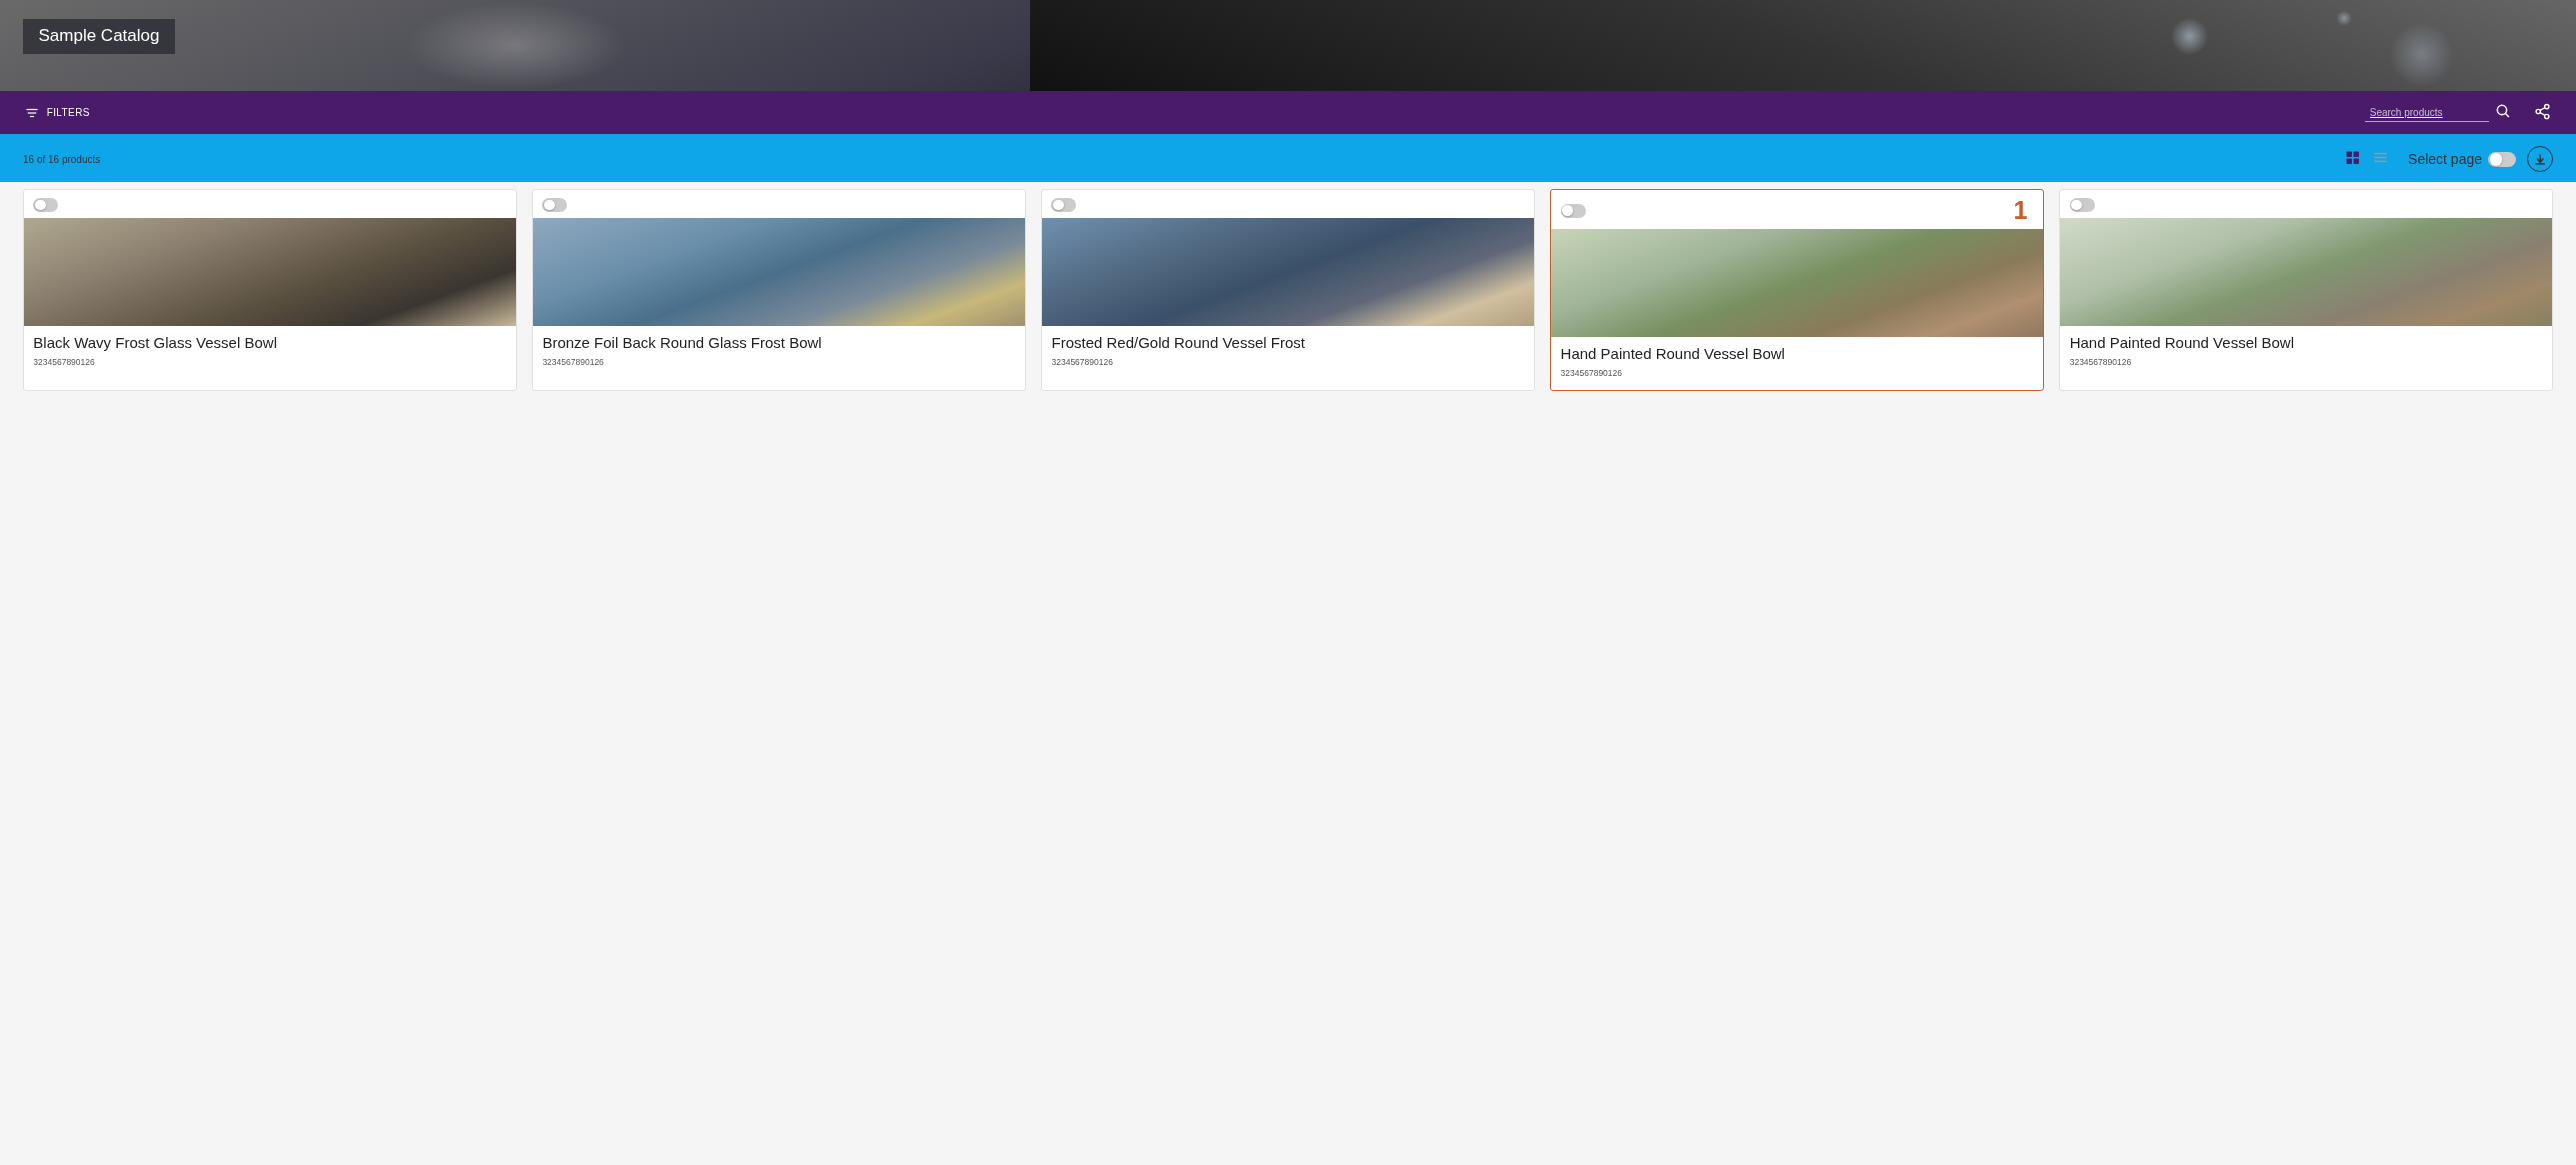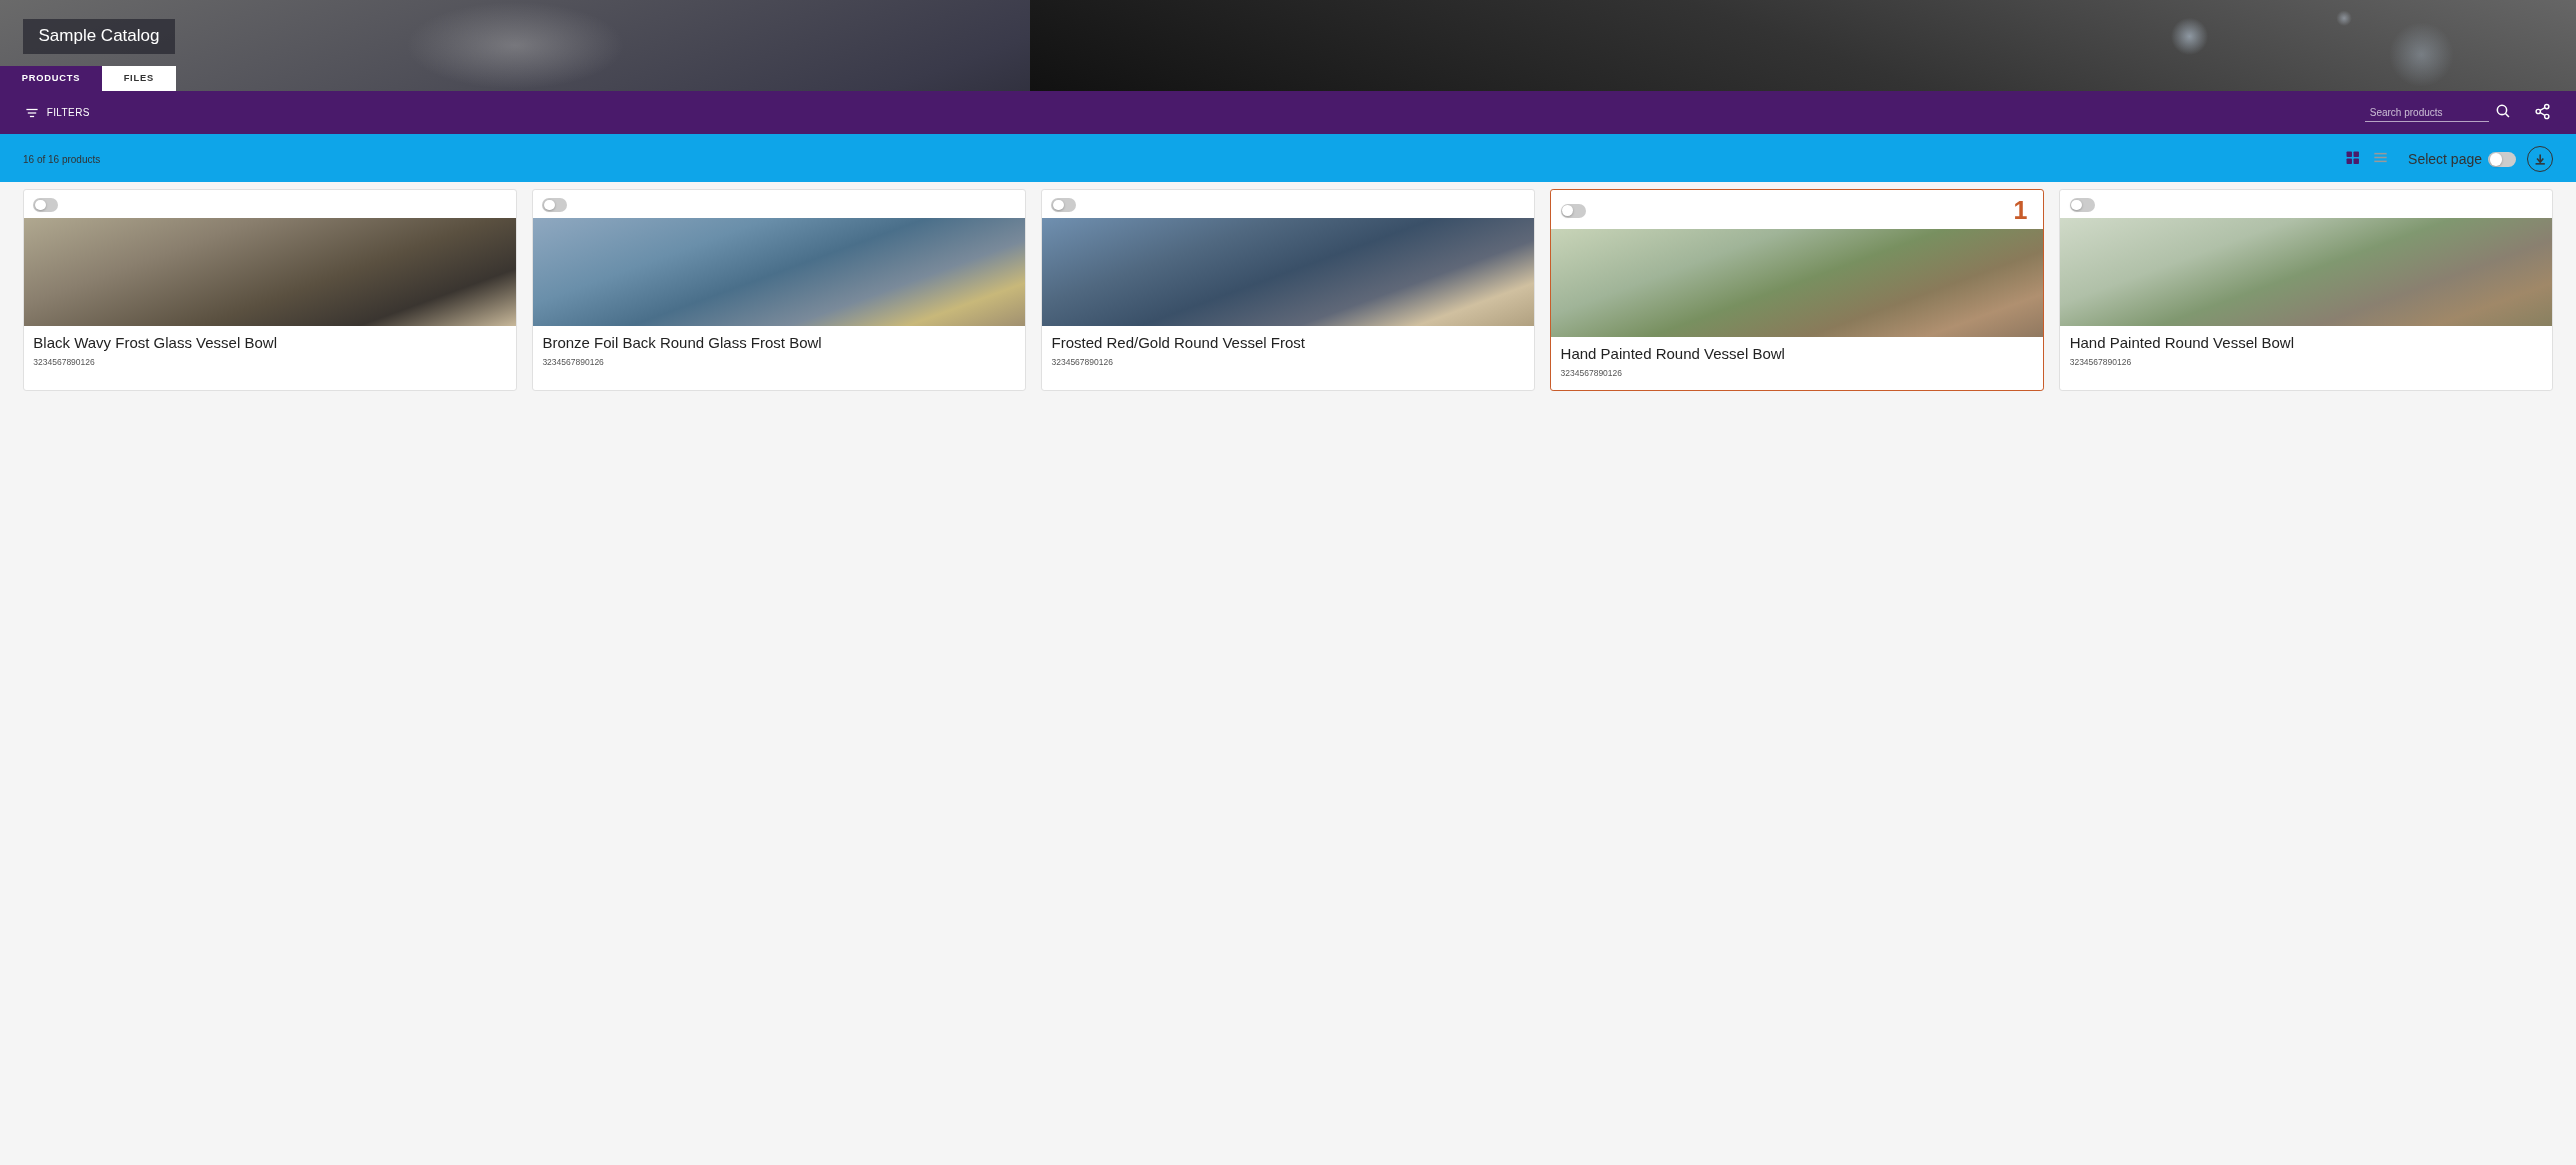--- a/index.html
+++ b/index.html
@@ -88,20 +88,21 @@
     }
     .search-input {
       background: transparent;
       border: none;
       border-bottom: 0.8px solid rgba(255,255,255,0.6);
       color: #fff;
       font-size: 10px;
       padding: 3.1px 4.6px;
       width: 124px;
       outline: none;
+      text-decoration: underline;
     }
     .search-input::placeholder { color: rgba(255,255,255,0.7); }
     .search-icon-btn {
       background: none;
       border: none;
       cursor: pointer;
       color: #fff;
       font-size: 14px;
     }
     .share-icon-btn {
@@ -289,24 +290,20 @@
     }
   </style>
 </head>
 <body>
 
 <div class="hero-banner">
   <div class="hero-banner-bg"></div>
   <div class="water-splash"></div>
   <div class="hero-title-box">
     <span class="hero-title">Sample Catalog</span>
-  </div>
-  <div class="tabs-bar">
-    <div class="tab tab-products">PRODUCTS</div>
-    <div class="tab tab-files">FILES</div>
   </div>
 </div>
 
 <div class="filter-bar">
   <div class="filter-left">
     <svg class="filter-icon-svg" viewBox="0 0 20 20" fill="none" stroke="white" stroke-width="1.8">
       <line x1="2" y1="5" x2="18" y2="5"></line>
       <line x1="4" y1="10" x2="16" y2="10"></line>
       <line x1="7" y1="15" x2="13" y2="15"></line>
     </svg>

